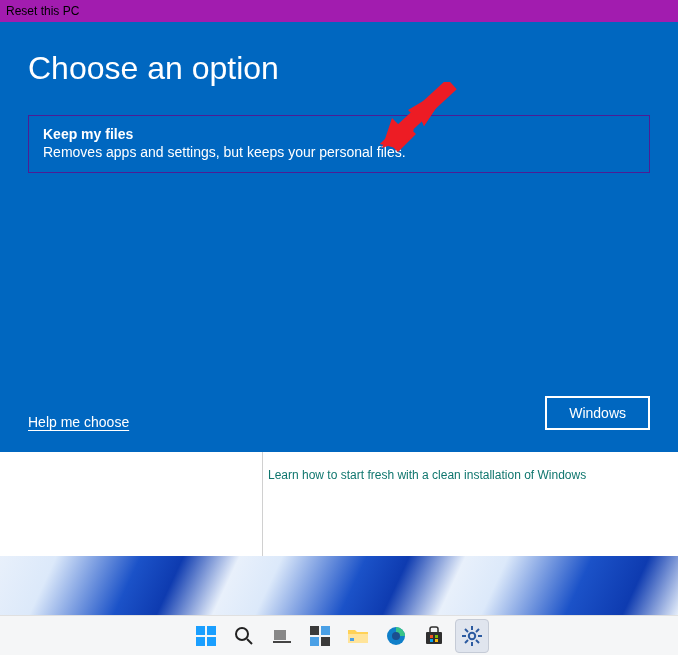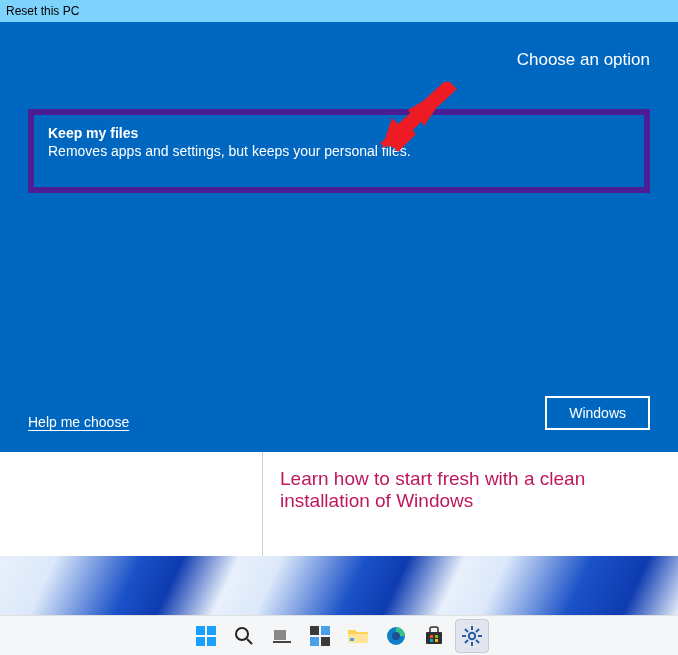--- a/index.html
+++ b/index.html
@@ -8,39 +8,38 @@
       width: 678px;
       height: 655px;
       overflow: hidden;
       position: relative;
       background: #fff;
     }
     .window-title {
       padding: 4px 8px 4px 6px;
       font-size: 12px;
       color: #000;
-      background: #7dd3fc;
+      background: #a21caf;
       height: 22px;
     }
     .blue-dialog {
       background: #0067c0;
       color: #fff;
       padding: 28px 28px 20px 28px;
       height: 430px;
       position: relative;
     }
     .dialog-heading {
-      font-size: 17px;
+      font-size: 32px;
       font-weight: 400;
-      margin-bottom: 39px;
-      text-align: right;
+      margin-bottom: 28px;
     }
     .option-card {
-      border: 6px solid #4c1d95;
-      padding: 10px 14px 28px 14px;
+      border: 1px solid #4c1d95;
+      padding: 10px 14px 12px 14px;
       margin-bottom: 18px;
       cursor: pointer;
     }
     .option-title {
       font-size: 14px;
       font-weight: 700;
       margin-bottom: 2px;
     }
     .option-desc {
       font-size: 14px;
@@ -89,24 +88,24 @@
     .settings-divider {
       position: absolute;
       left: 262px;
       top: 0;
       bottom: 0;
       width: 1px;
       background: #d0d0d0;
     }
     .fresh-link {
       position: absolute;
-      left: 280px;
+      left: 268px;
       top: 16px;
-      font-size: 19px;
-      color: #be185d;
+      font-size: 12px;
+      color: #0f766e;
       cursor: pointer;
     }
     .wallpaper {
       position: absolute;
       top: 556px;
       left: 0;
       right: 0;
       height: 60px;
       background: linear-gradient(115deg,
         #e8f0fb 0%, #dce9fa 8%,

